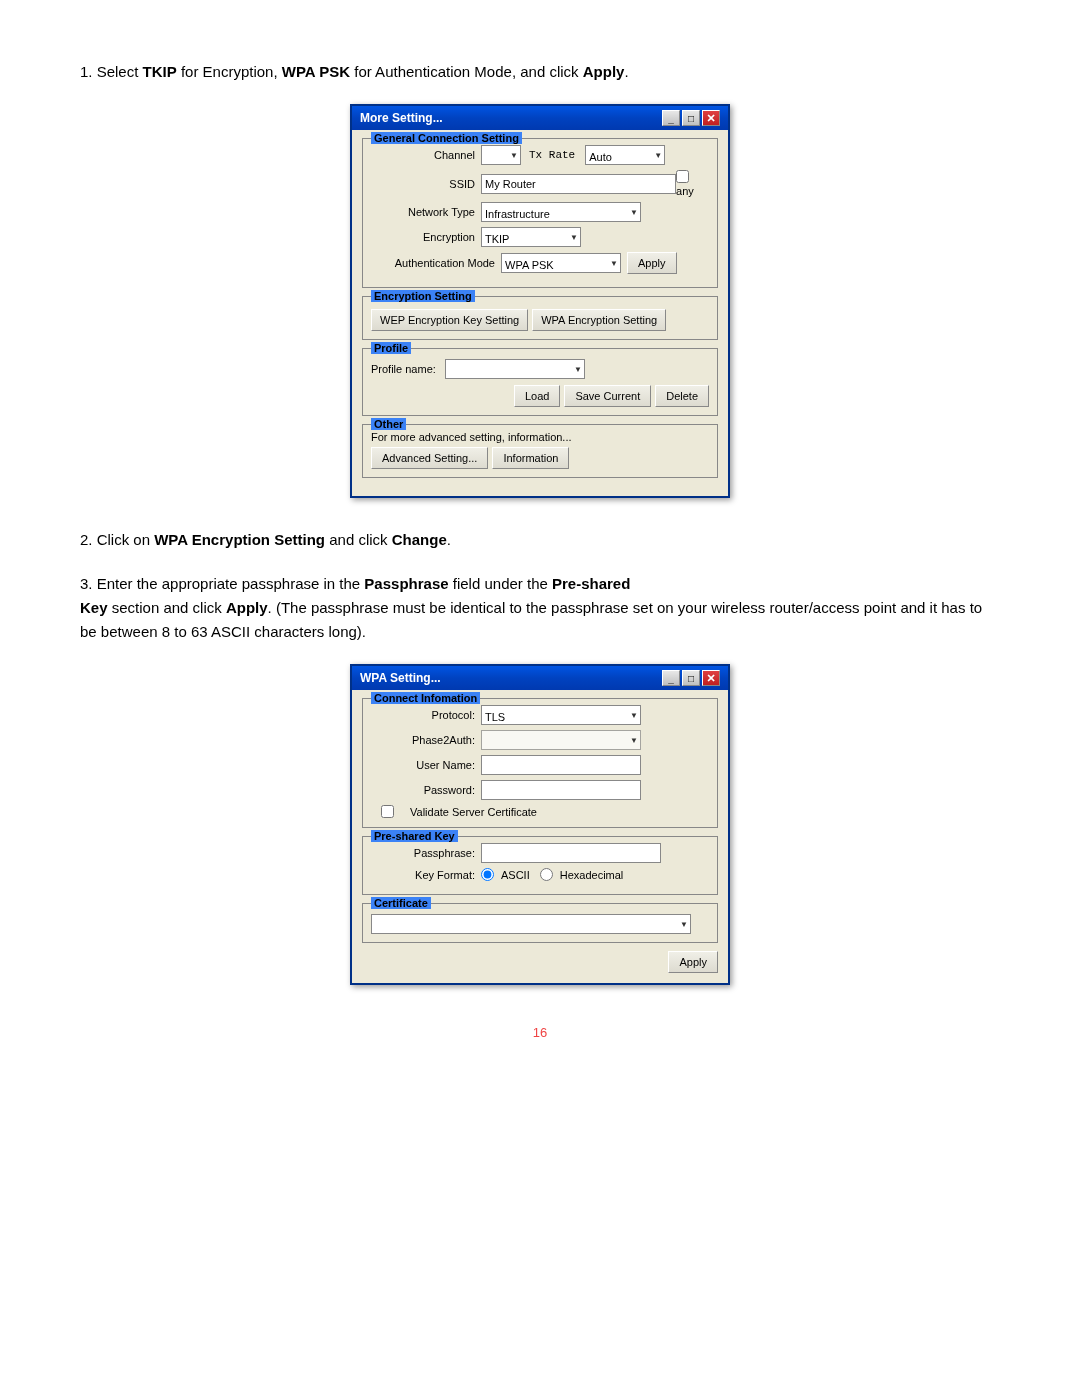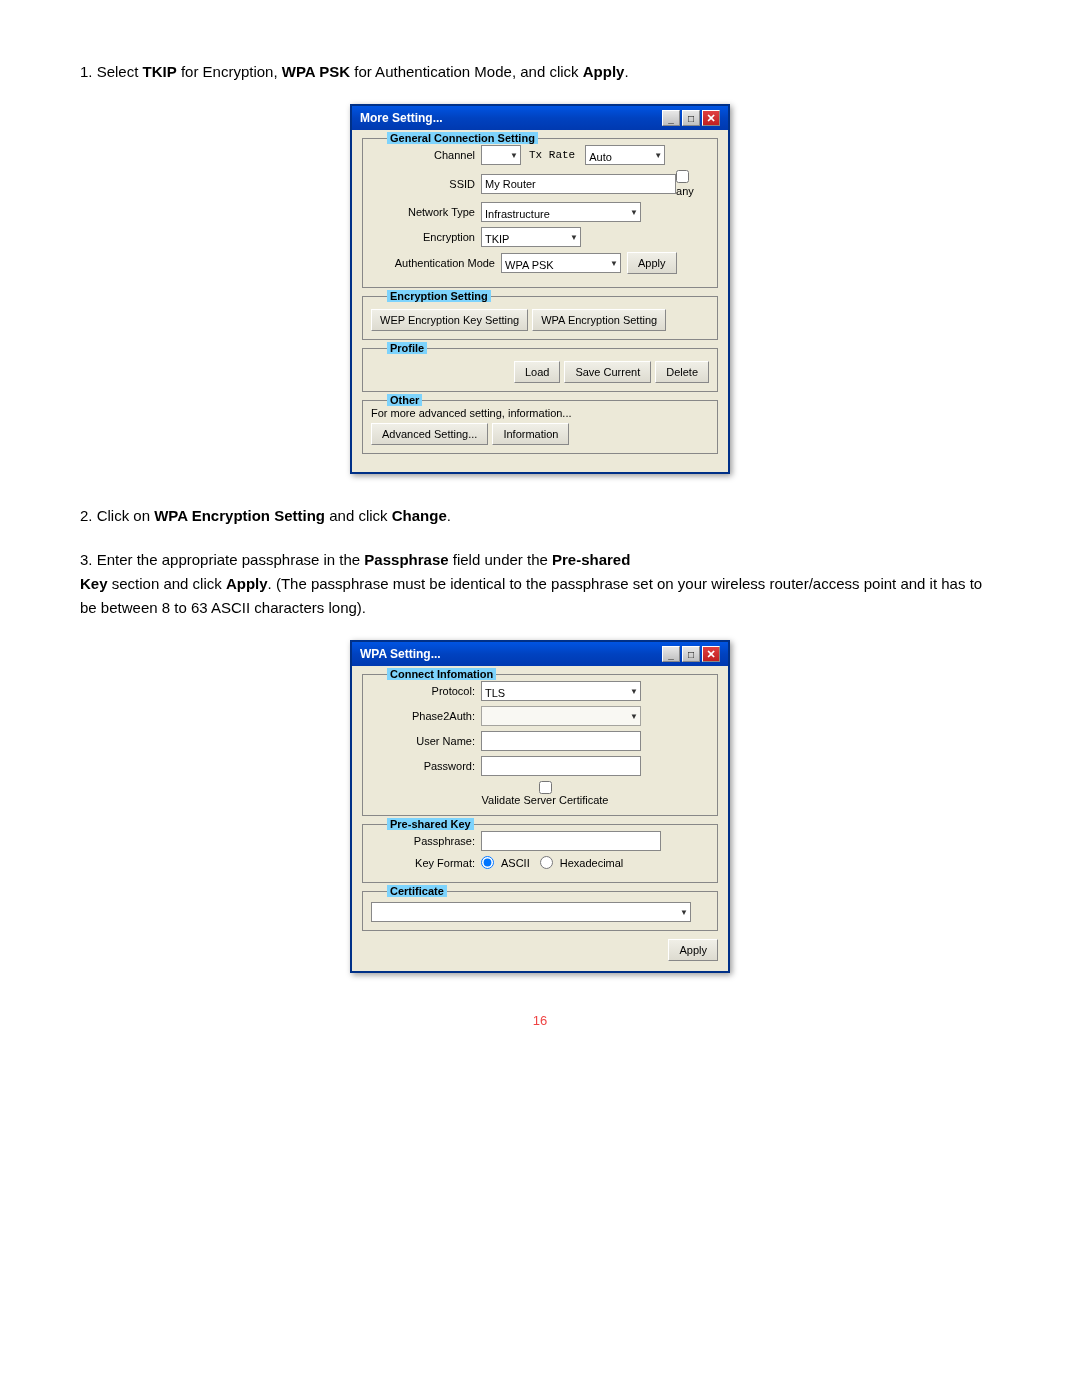--- a/index.html
+++ b/index.html
@@ -68,22 +68,22 @@
     }
     .section-group {
       border: 1px solid #888;
       margin-bottom: 8px;
       padding: 6px 8px 8px 8px;
       position: relative;
     }
     .section-label {
       position: absolute;
       top: -7px;
-      left: 24px;
-      background: #7dd3fc;
+      left: 8px;
+      background: #3b82f6;
       padding: 0 3px;
       font-size: 11px;
       font-weight: bold;
     }
     .form-row {
       display: flex;
       align-items: center;
       margin-bottom: 5px;
       font-size: 11px;
     }
@@ -160,24 +160,23 @@
       align-items: center;
       gap: 4px;
       margin-top: 4px;
     }
     .profile-label { min-width: 70px; font-size: 11px; }
     .other-text { font-size: 11px; margin-bottom: 4px; }
     .info-buttons { display: flex; gap: 4px; justify-content: flex-start; }
     .checkbox-label {
       display: flex;
       align-items: center;
-      gap: 0;
+      gap: 16px;
       font-size: 11px;
       margin: 1px 0;
-      flex-direction: column;
     }
     .radio-group {
       display: flex;
       align-items: center;
       gap: 10px;
       font-size: 11px;
     }
     .radio-label {
       display: flex;
       align-items: center;
@@ -265,20 +264,26 @@
     <div class="section-group">
       <span class="section-label">Encryption Setting</span>
       <div class="encryption-buttons">
         <button class="enc-btn">WEP Encryption Key Setting</button>
         <button class="enc-btn">WPA Encryption Setting</button>
       </div>
     </div>
 
     <div class="section-group">
       <span class="section-label">Profile</span>
+      <div class="profile-row">
+        <span class="profile-label">Profile name:</span>
+        <div class="select-wrapper">
+          <select class="form-select" style="width:140px;"></select>
+        </div>
+      </div>
       <div style="display:flex; gap:4px; margin-top:6px; justify-content:flex-end;">
         <button class="xp-button">Load</button>
         <button class="xp-button">Save Current</button>
         <button class="xp-button">Delete</button>
       </div>
     </div>
 
     <div class="section-group">
       <span class="section-label">Other</span>
       <p class="other-text">For more advanced setting, information...</p>

